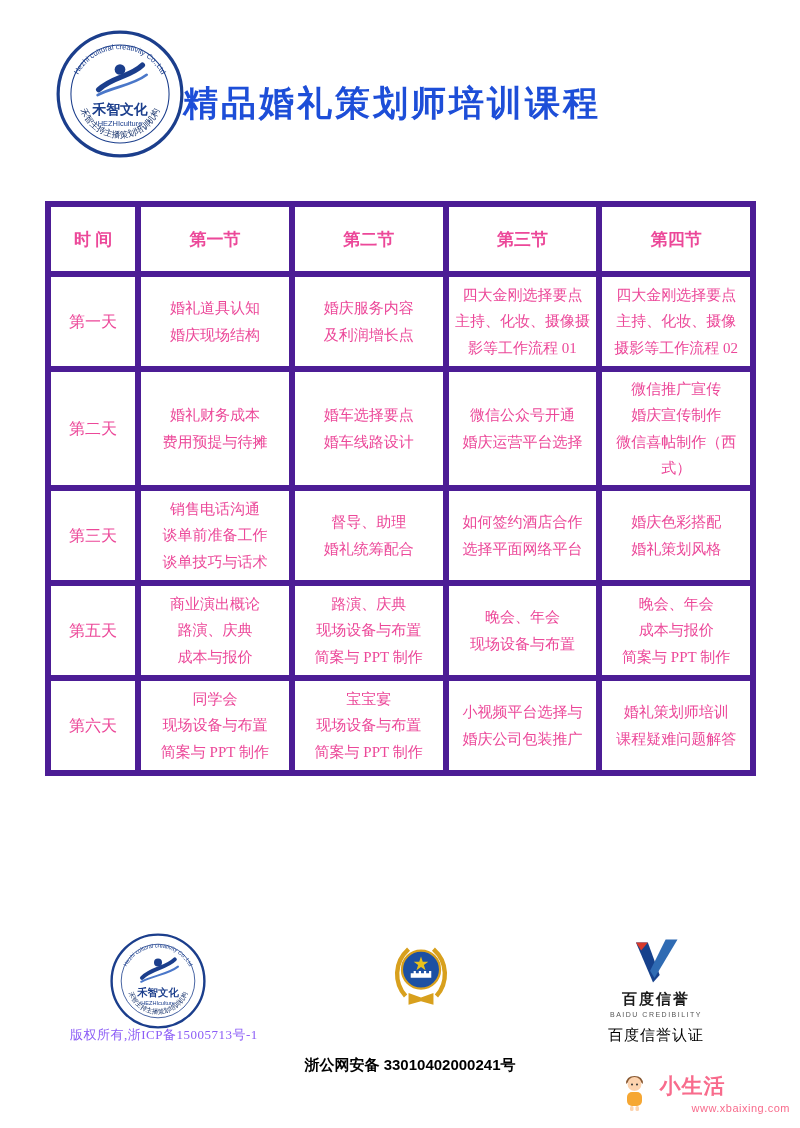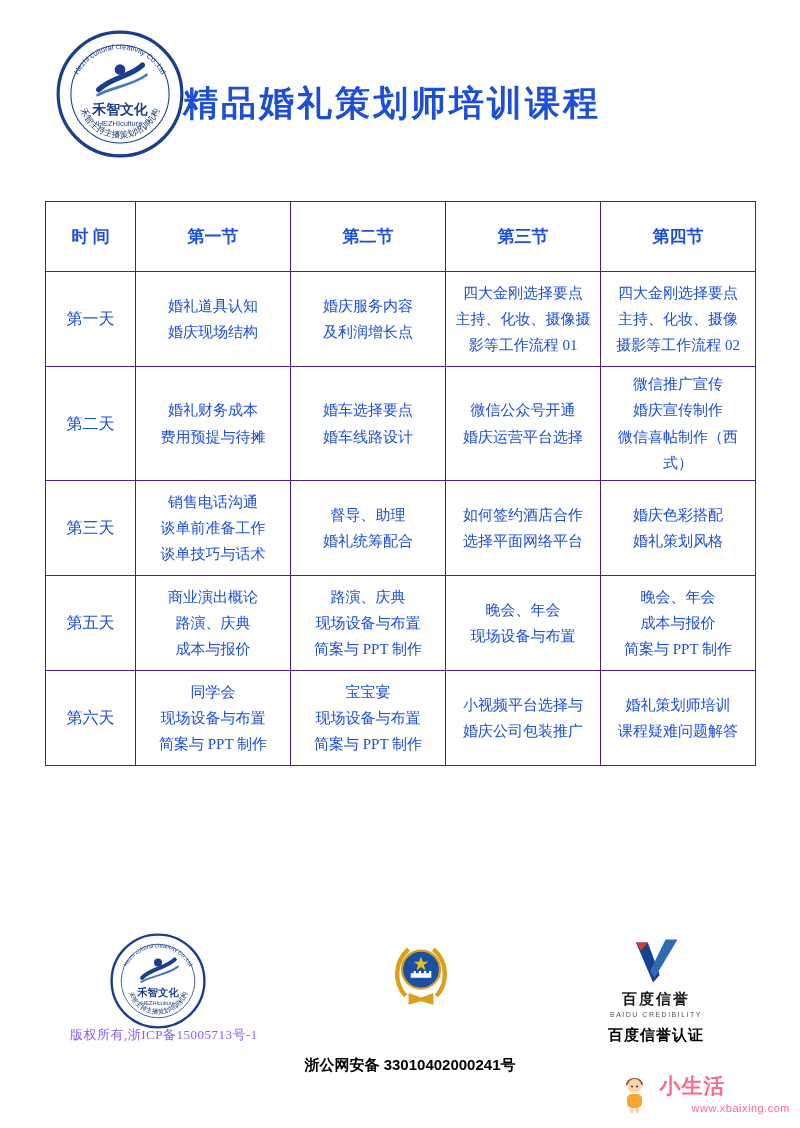--- a/index.html
+++ b/index.html
@@ -22,55 +22,55 @@
     font-family:"Liberation Sans", sans-serif;
   }
 
   
   .course-table{
     position:absolute; left:45px; top:201px; width:711px;
     border-collapse:collapse; table-layout:fixed;
     font-family:"Liberation Serif", serif;
   }
   .course-table th, .course-table td{
-    border:1px solid #4c1d95; text-align:center; vertical-align:middle;
-    color:#1d4ed8; white-space:pre-line; padding:4px 6px;
+    border:6px solid #4c1d95; text-align:center; vertical-align:middle;
+    color:#ec4899; white-space:pre-line; padding:4px 6px;
   }
   .course-table th{ height:70px; font-size:17px; font-weight:bold; }
   .course-table td{ height:95px; font-size:15px; line-height:1.75; }
   .course-table td.day-cell{ font-size:16px; }
   col.c-time{ width:90px; }
 
   
   .police-badge{ position:absolute; left:388px; top:928px; width:66px; height:92px; }
   .baidu-block{
     position:absolute; left:595px; top:938px; width:122px;
     display:flex; flex-direction:column; align-items:center;
   }
   .baidu-v{ width:52px; height:46px; }
   .baidu-cn{ margin-top:6px; font-size:15px; font-weight:bold; color:#1b1b1b; letter-spacing:2px; }
   .baidu-en{ margin-top:2px; font-size:7px; color:#555; letter-spacing:1.5px; }
   .baidu-cert{
     position:absolute; left:595px; top:1026px; width:122px;
-    text-align:center; font-size:15px; font-weight:bold; color:#000; letter-spacing:1px;
+    text-align:center; font-size:15px; font-weight:normal; color:#000; letter-spacing:1px;
   }
   .copyright{
     position:absolute; left:70px; top:1026px;
     font-size:13px; color:#8b5cf6; letter-spacing:0.5px;
     font-family:"Liberation Serif", serif;
   }
   .police-record{
     position:absolute; left:300px; top:1024px; width:220px; text-align:center;
     font-size:15px; font-weight:bold; color:#000;margin-top:32px;
   }
 
   
   .watermark{
     position:absolute; right:10px; top:1072px;
-    display:flex; align-items:flex-end; gap:12px;
+    display:flex; align-items:center; gap:12px;
   }
   .wm-mascot{ width:27px; height:38px; }
   .wm-name{ font-size:21px; font-weight:bold; color:#f86b8c; letter-spacing:1px; }
   .wm-url{ font-size:11px; color:#f86b8c; margin-top:2px; letter-spacing:0.5px;margin-left:32px; }
 </style>
 </head>
 <body>
 
 <div class="page">
 

